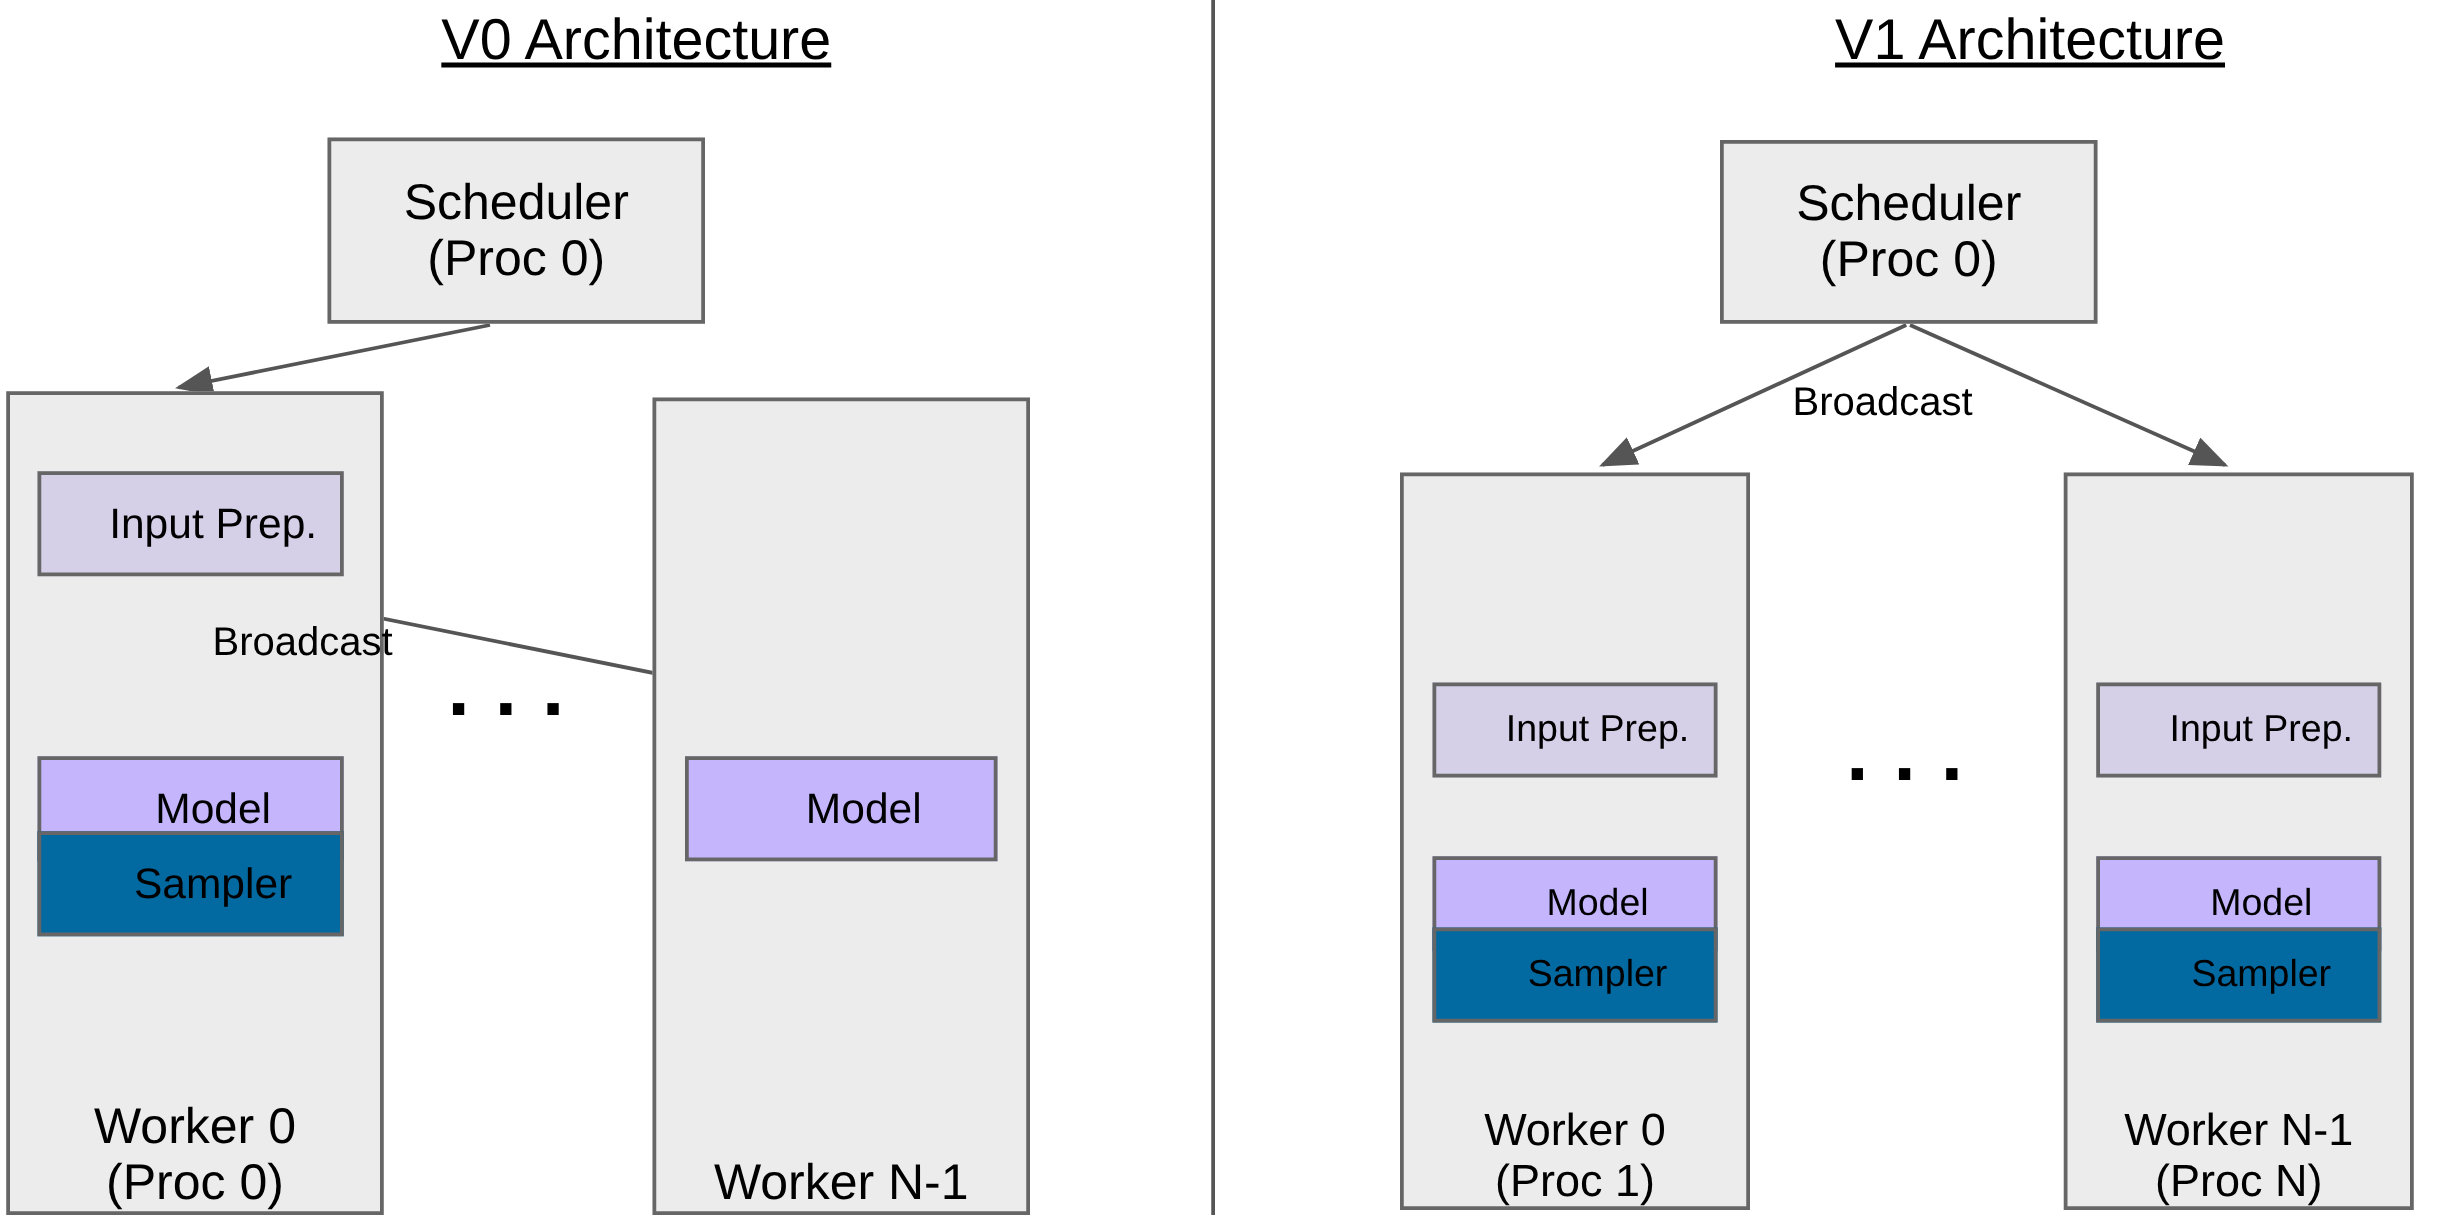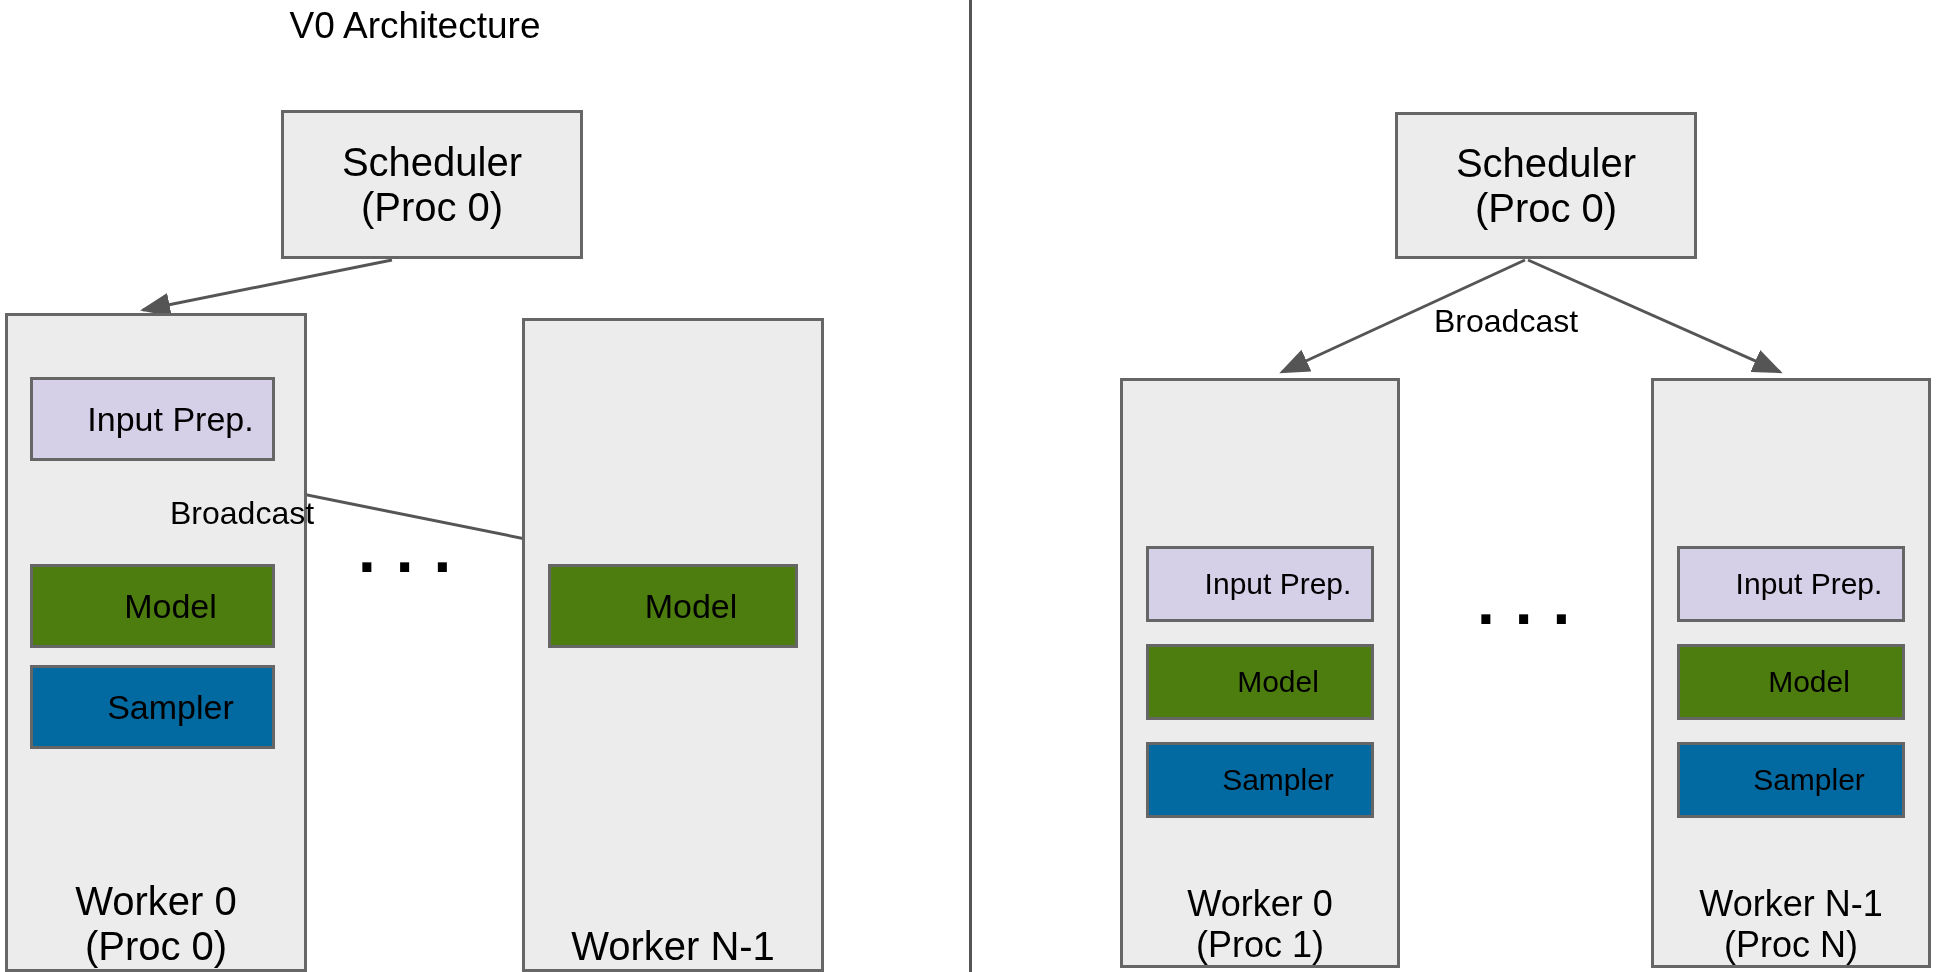--- a/index.html
+++ b/index.html
@@ -12,25 +12,26 @@
   }
   #canvas {
     position: relative;
     width: 1954px;
     height: 972px;
     background: #ffffff;
     overflow: hidden;
   }
   .panel-title {
     position: absolute;
-    text-align: center;
-    font-size: 37px;
+    text-align: right;
+    font-size: 46px;
     color: #000000;
     white-space: nowrap;
     line-height: 1.1;
+    text-decoration: underline;
   }
   .divider {
     position: absolute;
     background: #555555;
   }
   .node {
     position: absolute;
     box-sizing: border-box;
     border: 3px solid #666666;
     display: flex;
@@ -38,21 +39,20 @@
     align-items: center;
     color: #000000;
     line-height: 1.12;
     justify-content: flex-end;
   }
   .node-scheduler {
     background: #ececec;
     justify-content: center;
     font-size: 40px;
     text-align: center;
-    margin-left: 19px;
   }
   .node-worker {
     background: #ececec;
     font-size: 40px;
     text-align: center;
     padding-top: 14px;
   }
   .node-worker.v1 {
     font-size: 36px;
     padding-top: 12px;
@@ -70,21 +70,21 @@
     justify-content: center;
     font-size: 34px;
     color: #000000;
     text-align: center;
     padding-left: 36px;
   }
   .sub.v1box {
     font-size: 30px;
   }
   .sub-input { background: #d5cfe8; }
-  .sub-model { background: #4d7c0f; }
+  .sub-model { background: #c4b5fd; margin-top: 41px; }
   .sub-sampler { background: #0369a1; }
   .edge-label {
     position: absolute;
     font-size: 32px;
     color: #000000;
     white-space: nowrap;
   }
   .ellipsis {
     position: absolute;
     display: flex;
@@ -147,20 +147,21 @@
 
   <div class="node node-worker" style="left:522px; top:318px; width:302px; height:654px;">
     <div class="worker-label">Worker N-1</div>
   </div>
   <div class="sub sub-model" style="left:548px; top:564px; width:250px; height:84px;">Model</div>
 
   <div class="edge-label" style="left:170px; top:495px;">Broadcast</div>
 
   <div class="ellipsis" style="left:358px; top:518px;">...</div>
 
+  <div class="panel-title" style="left:1280px; top:6px; width:500px;">V1 Architecture</div>
 
   <div class="node node-scheduler" style="left:1376px; top:112px; width:302px; height:147px;">
     <div>Scheduler</div>
     <div>(Proc 0)</div>
   </div>
 
   <div class="edge-label" style="left:1434px; top:303px;">Broadcast</div>
 
   <div class="node node-worker v1" style="left:1120px; top:378px; width:280px; height:590px;">
     <div class="worker-label">Worker 0</div>

